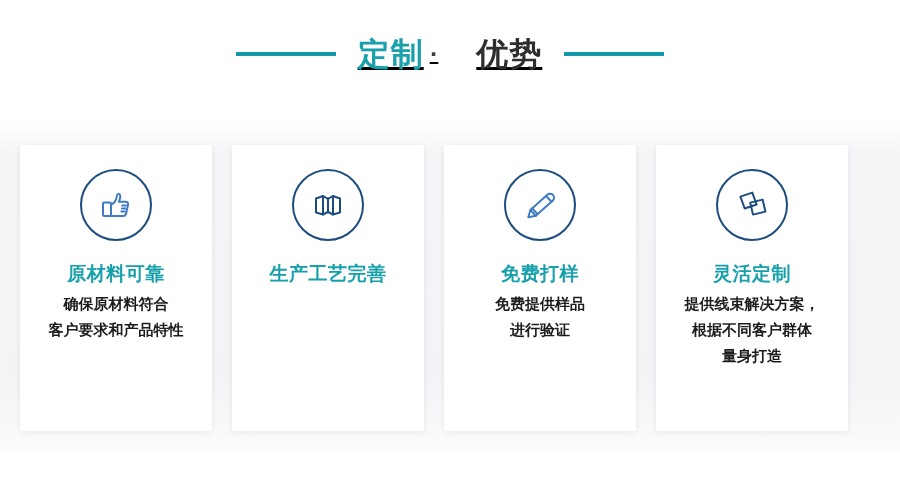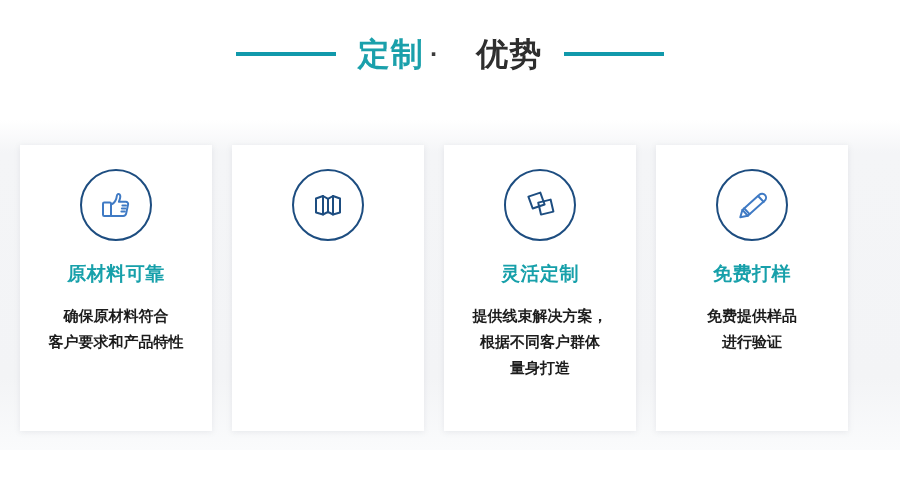--- a/index.html
+++ b/index.html
@@ -38,20 +38,21 @@
   .section-title {
     position: absolute;
     left: 0;
     top: 28px;
     width: 900px;
     height: 52px;
     display: flex;
     align-items: center;
     justify-content: center;
     gap: 22px;
+    text-decoration: underline;
   }
 
   .title-rule {
     width: 100px;
     height: 4px;
     background: #1199ab;
     flex: none;
   }
 
   .title-text {
@@ -114,21 +115,21 @@
     margin-top: 23px;
     font-size: 19px;
     font-weight: bold;
     color: #17a0aa;
     letter-spacing: 0.5px;
     line-height: 1;
     text-align: center;
   }
 
   .card-desc {
-    margin-top: 21px;
+    margin-top: 9px;
     font-size: 15px;
     font-weight: bold;
     color: #1c1c1c;
     line-height: 1.72;
     text-align: center;
     padding: 0 6px;
     white-space: pre-line;
   }
 </style>
 </head>
@@ -171,47 +172,48 @@
       <div class="icon-circle">
         <svg width="40" height="40" viewBox="0 0 40 40">
           <g fill="none" stroke="#1d4d80" stroke-width="2" stroke-linejoin="round" stroke-linecap="round">
             <path d="M8 13.5 L15 11 L20 13.8 L25 11 L32 13.5 L32 27.5 L25 29.5 L20 26.8 L15 29.5 L8 27.5 Z"></path>
             <path d="M15 11 L15 29.5"></path>
             <path d="M20 13.8 L20 26.8"></path>
             <path d="M25 11 L25 29.5"></path>
           </g>
         </svg>
       </div>
-    </div>
-
-    <div class="card">
-      <div class="icon-circle">
-        <svg width="40" height="40" viewBox="0 0 40 40">
-          <g fill="none" stroke="#1d4d80" stroke-width="2" stroke-linejoin="round" stroke-linecap="round">
-            <path d="M18.2 17.6 L30.6 14.6 L33.4 26.6 L21 29.6 Z"></path>
-            <path d="M8.4 11.6 L20.3 7.6 L24.6 19.5 L12.7 23.5 Z"></path>
-          </g>
-        </svg>
-      </div>
-      <div class="card-title">灵活定制</div>
-      <div class="card-desc">提供线束解决方案，
-根据不同客户群体
-量身打造</div>
+      <div class="card-title">生产工艺完善</div>
     </div>
 
     <div class="card">
       <div class="icon-circle">
         <svg width="40" height="40" viewBox="0 0 40 40">
           <g fill="none" stroke="#3f7ac4" stroke-width="2" stroke-linejoin="round" stroke-linecap="round">
             <path d="M27.3 9.8 C29 8.2 31.6 8.4 33.1 10.1 C34.5 11.7 34.3 14.2 32.6 15.7 L15.8 30.8 L8.3 32.3 L10.4 24.9 Z"></path>
             <path d="M26.3 11.2 L31.6 16.9"></path>
             <path d="M10.4 24.9 L15.8 30.8"></path>
             <path d="M12.1 23.2 L17.6 29.1"></path>
           </g>
         </svg>
       </div>
       <div class="card-title">免费打样</div>
       <div class="card-desc">免费提供样品
 进行验证</div>
     </div>
 
+    <div class="card">
+      <div class="icon-circle">
+        <svg width="40" height="40" viewBox="0 0 40 40">
+          <g fill="none" stroke="#1d4d80" stroke-width="2" stroke-linejoin="round" stroke-linecap="round">
+            <path d="M18.2 17.6 L30.6 14.6 L33.4 26.6 L21 29.6 Z"></path>
+            <path d="M8.4 11.6 L20.3 7.6 L24.6 19.5 L12.7 23.5 Z"></path>
+          </g>
+        </svg>
+      </div>
+      <div class="card-title">灵活定制</div>
+      <div class="card-desc">提供线束解决方案，
+根据不同客户群体
+量身打造</div>
+    </div>
+
   </div>
 </div>
 
 </body></html>

